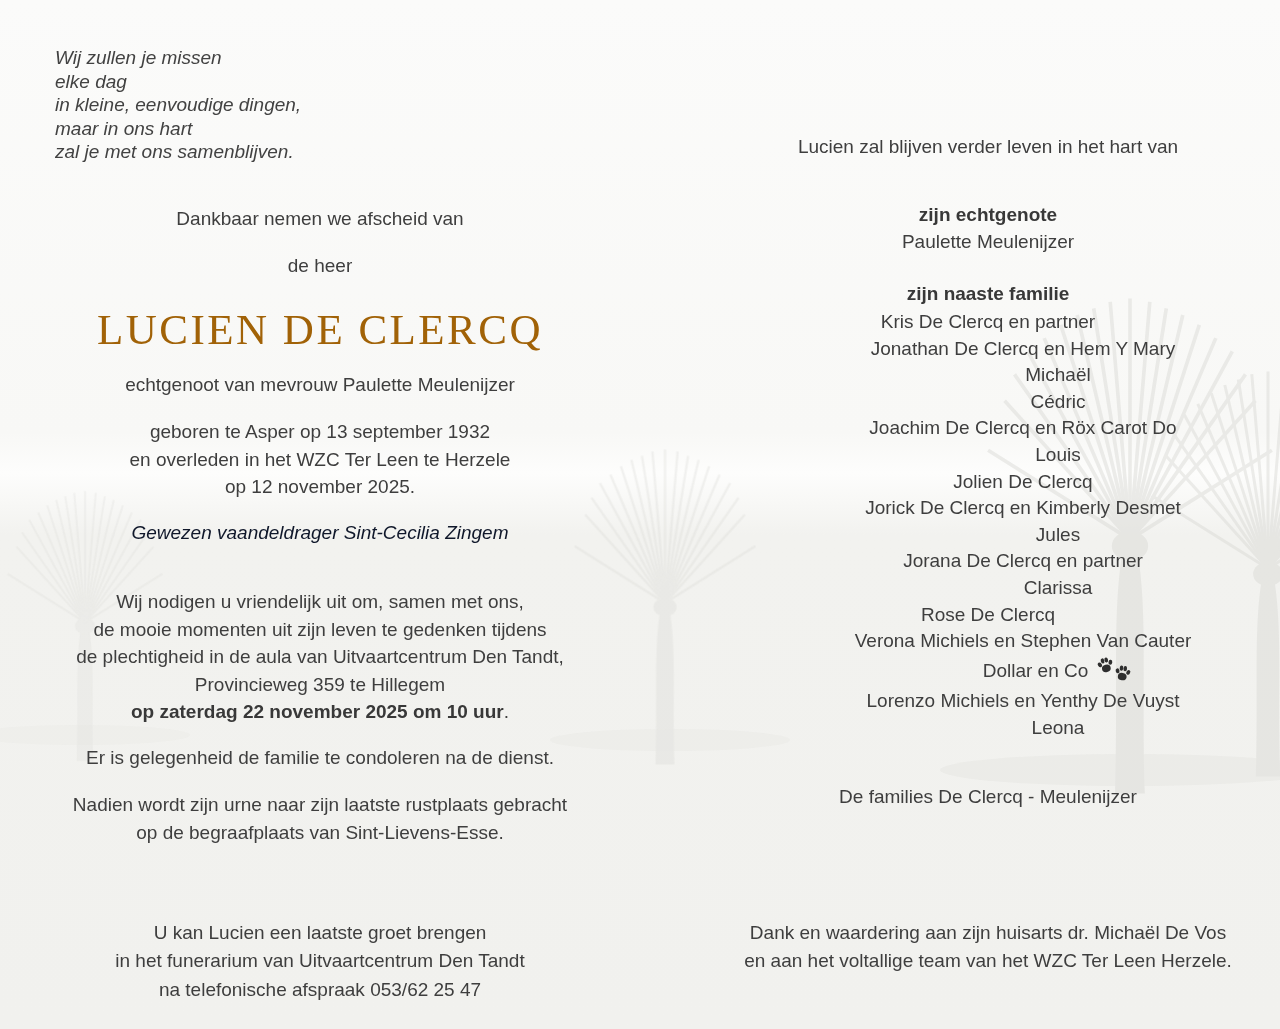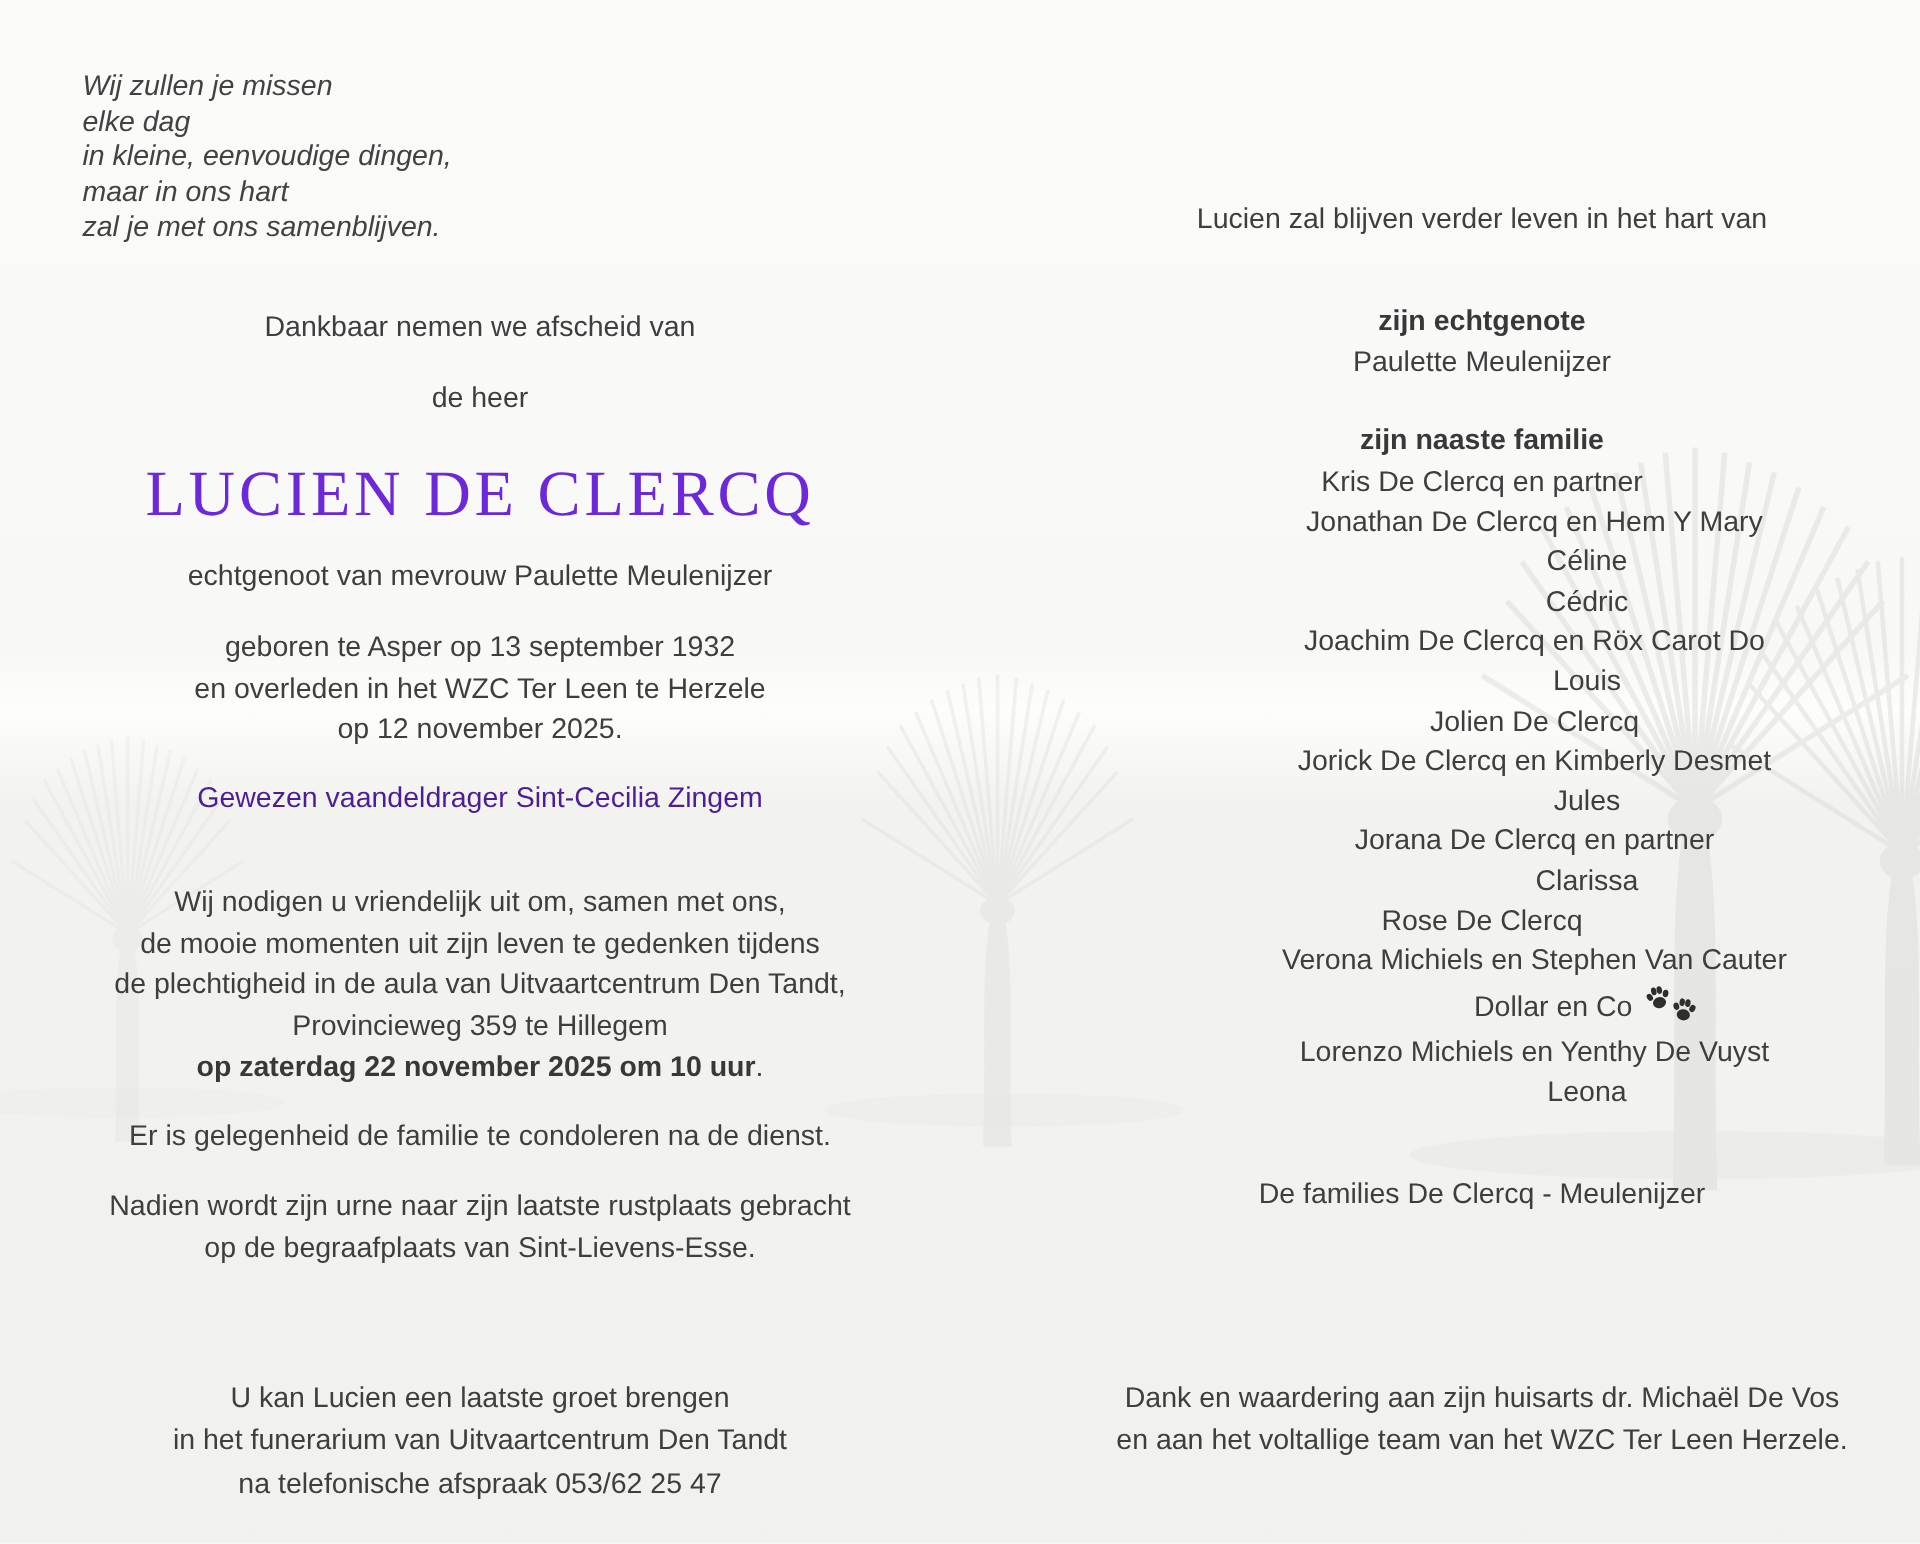--- a/index.html
+++ b/index.html
@@ -12,24 +12,24 @@
   .bg-layer{position:absolute;inset:0;pointer-events:none;}
   .col{position:absolute;top:0;height:1029px;}
   #left-col{left:25px;width:590px;}
   #right-col{left:708px;width:560px;}
   .blk{position:absolute;left:0;width:100%;font-size:19px;line-height:27.5px;}
   .lines{white-space:pre-line;}
   .center{text-align:center;}
   .poem{font-style:italic;line-height:23.6px;padding-left:30px;text-align:left;color:#424242;}
   #deceased-name{
     font-family:"Liberation Serif", serif;font-weight:400;
-    font-size:43px;line-height:52px;letter-spacing:2.5px;color:#6d28d9;
+    font-size:43px;line-height:52px;letter-spacing:2.5px;color:#a16207;
     margin:0;
   }
-  .italic-line{color:#4c1d95;}
+  .italic-line{font-style:italic;color:#0f172a;}
   .bold{font-weight:700;color:#383838;}
   .bold-line b{font-weight:700;color:#383838;margin-top:32px;}
   .rblk{position:absolute;left:0;width:100%;font-size:19px;line-height:26.6px;text-align:center;}
   .bottom-lines{line-height:28.3px;margin-top:39px;}
   .fam-row{line-height:26.6px;white-space:nowrap;}
   .fam-row.indent-0{padding-left:0;}
   .fam-row.indent-1{padding-left:70px;}
   .fam-row.indent-2{padding-left:140px;}
   .paw-icon{display:inline-block;margin-left:9px;vertical-align:-4px;}
 </style>
@@ -113,21 +113,21 @@
 </div>
 
 <div class="col" id="right-col">
   <div class="rblk" style="top:134px">Lucien zal blijven verder leven in het hart van</div>
   <div class="rblk bold" style="top:202px">zijn echtgenote</div>
   <div class="rblk" style="top:229px">Paulette Meulenijzer</div>
   <div class="rblk bold" style="top:281px">zijn naaste familie</div>
   <div class="rblk" style="top:309px">
       <div class="fam-row indent-0"><span>Kris De Clercq en partner</span></div>
       <div class="fam-row indent-1"><span>Jonathan De Clercq en Hem Y Mary</span></div>
-      <div class="fam-row indent-2"><span>Céline</span></div>
+      <div class="fam-row indent-2"><span>Michaël</span></div>
       <div class="fam-row indent-2"><span>Cédric</span></div>
       <div class="fam-row indent-1"><span>Joachim De Clercq en Röx Carot Do</span></div>
       <div class="fam-row indent-2"><span>Louis</span></div>
       <div class="fam-row indent-1"><span>Jolien De Clercq</span></div>
       <div class="fam-row indent-1"><span>Jorick De Clercq en Kimberly Desmet</span></div>
       <div class="fam-row indent-2"><span>Jules</span></div>
       <div class="fam-row indent-1"><span>Jorana De Clercq en partner</span></div>
       <div class="fam-row indent-2"><span>Clarissa</span></div>
       <div class="fam-row indent-0"><span>Rose De Clercq</span></div>
       <div class="fam-row indent-1"><span>Verona Michiels en Stephen Van Cauter</span></div>

